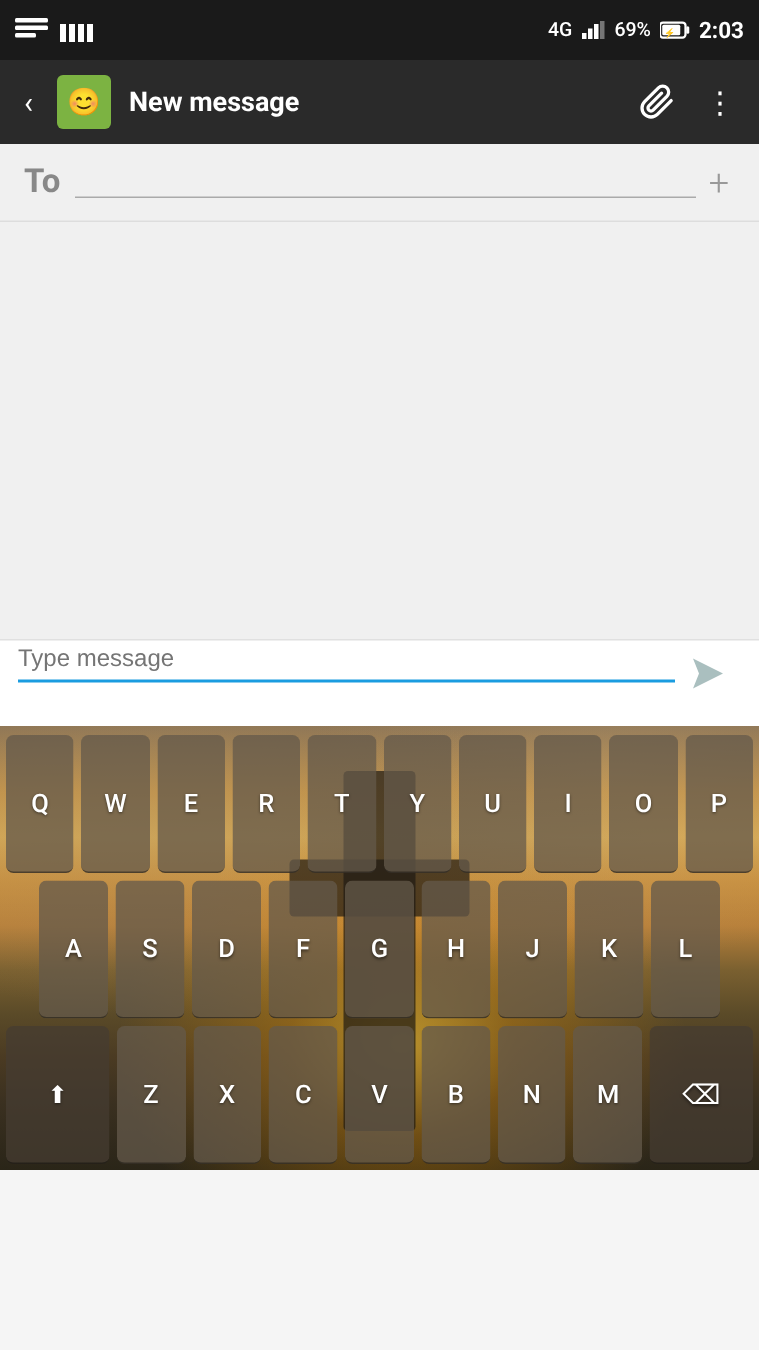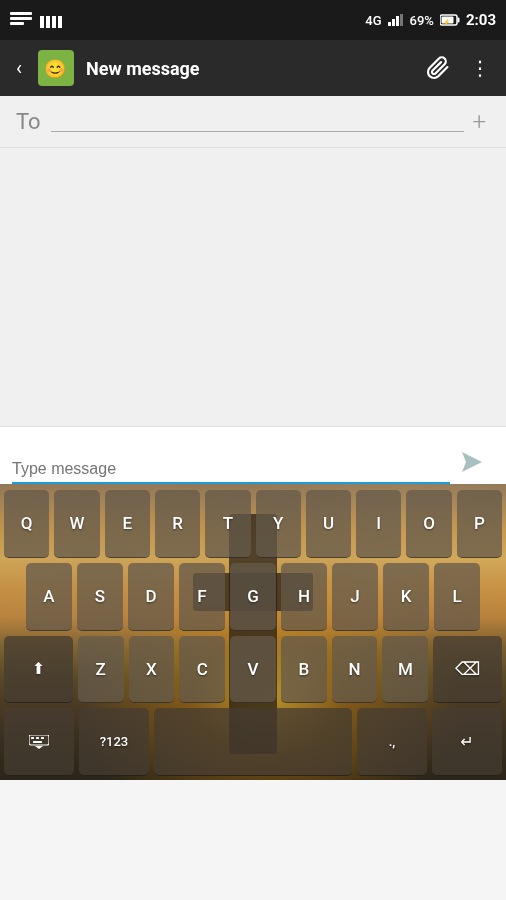--- a/index.html
+++ b/index.html
@@ -97,21 +97,21 @@
       border-bottom: 1px solid #ddd;
       display: flex;
       align-items: center;
       padding: 0 16px;
       height: 52px;
     }
     .to-label {
       color: #888;
       font-size: 22px;
       margin-right: 10px;
-      font-weight: 400;
+      font-weight: 700;
     }
     .to-input {
       flex: 1;
       border: none;
       background: transparent;
       font-size: 16px;
       outline: none;
       color: #333;
       border-bottom: 1px solid #aaa;
       padding-bottom: 2px;
@@ -135,21 +135,21 @@
       width: 100%;
       height: 100%;
     }
 
     
     .type-message-bar {
       width: 100%;
       height: 58px;
       background: white;
       display: flex;
-      align-items: flex-end;
+      align-items: flex-start;
       padding: 0 12px;
       border-top: 1px solid #e0e0e0;
       position: relative;
     }
     .type-message-input {
       flex: 1;
       border: none;
       border-bottom: 2px solid #1a9ce0;
       background: transparent;
       font-size: 16px;
@@ -411,32 +411,14 @@
       <div class="kb-key">C</div>
       <div class="kb-key">V</div>
       <div class="kb-key">B</div>
       <div class="kb-key">N</div>
       <div class="kb-key">M</div>
       <div class="kb-key kb-key-wide kb-key-backspace">
         <span class="backspace-icon">⌫</span>
       </div>
     </div>
 
-    <div class="kb-row">
-      <div class="kb-key kb-key-wide kb-key-special bottom-row-key">
-        <svg width="20" height="14" viewBox="0 0 20 14" fill="white">
-          <rect x="0" y="0" width="20" height="10" rx="2" stroke="white" stroke-width="1.2" fill="none"></rect>
-          <rect x="2" y="2" width="3" height="2" rx="0.5" fill="white"></rect>
-          <rect x="7" y="2" width="3" height="2" rx="0.5" fill="white"></rect>
-          <rect x="12" y="2" width="3" height="2" rx="0.5" fill="white"></rect>
-          <rect x="4" y="6" width="9" height="2" rx="0.5" fill="white"></rect>
-          <polygon points="6,11 14,11 10,14" fill="white"></polygon>
-        </svg>
-      </div>
-      <div class="kb-key kb-key-wide kb-key-special bottom-row-key">?123</div>
-      <div class="kb-key kb-key-space kb-key-special" style="font-size:12px;color:rgba(255,255,255,0.6);"></div>
-      <div class="kb-key kb-key-wide kb-key-special bottom-row-key">.,</div>
-      <div class="kb-key kb-key-wide kb-key-enter">
-        <span class="enter-icon">↵</span>
-      </div>
-    </div>
   </div>
 </div>
 
 </body></html>

